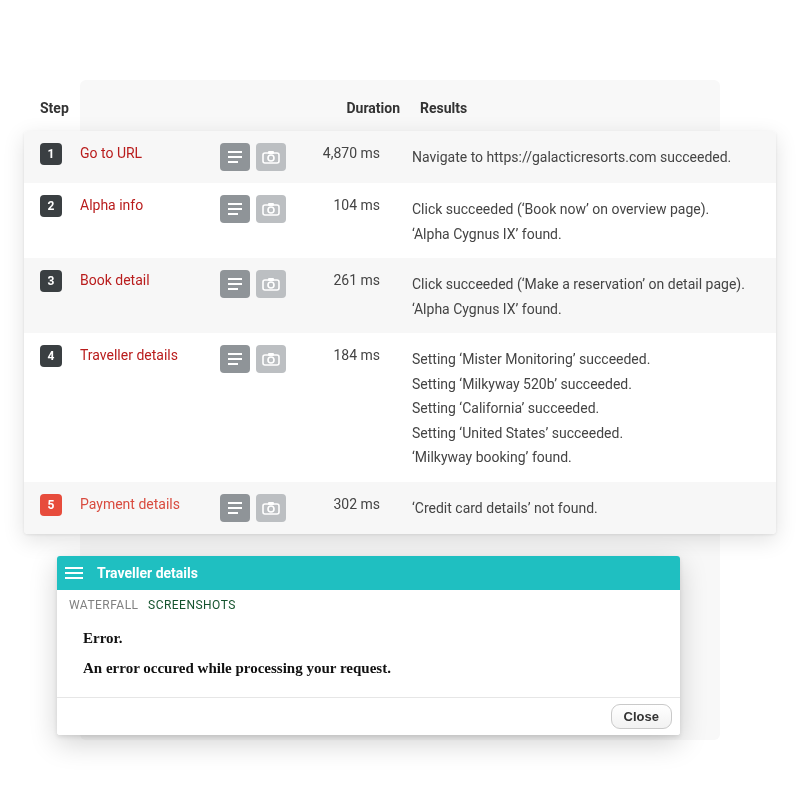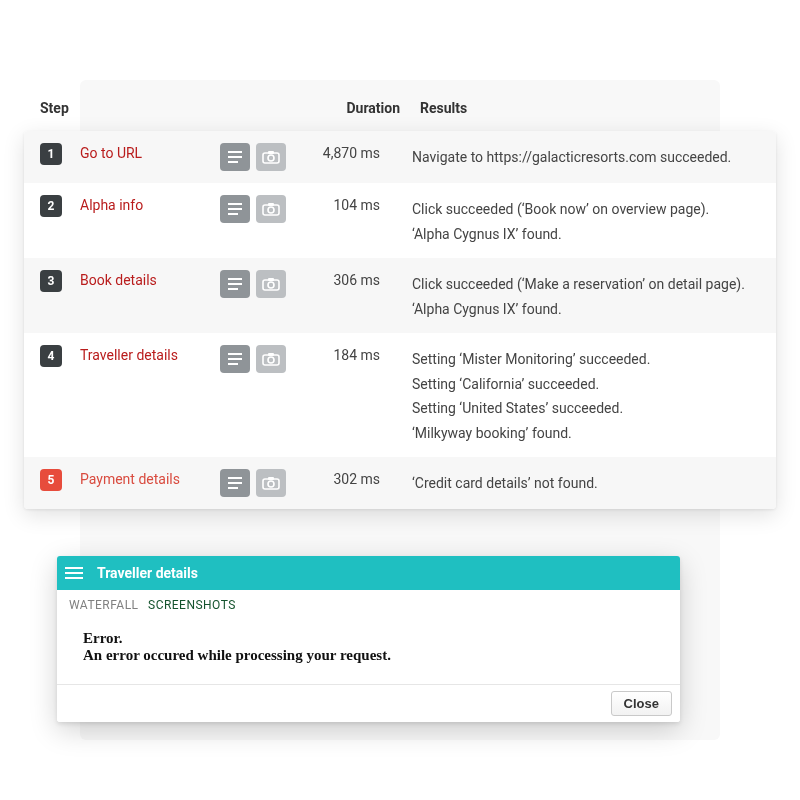--- a/index.html
+++ b/index.html
@@ -170,34 +170,34 @@
   }
   .popup-tabs .tab.active {
     color: #14532d;
   }
 
   .popup-body {
     padding: 14px 26px 20px 26px;
     font-family: Georgia, "Times New Roman", serif;
     color: #111;
   }
-  .popup-body .err-title { font-weight: 700; font-size: 15px; margin-bottom: 0; }
+  .popup-body .err-title { font-weight: 700; font-size: 15px; margin-bottom: 13px; }
   .popup-body .err-msg   { font-weight: 700; font-size: 15px; }
 
   .popup-footer {
     border-top: 1px solid #e6e6e6;
     padding: 6px 8px;
     display: flex;
     justify-content: flex-end;
     background:#fff;
   }
   .close-btn {
     border: 1px solid #c9c9c9;
     background: linear-gradient(#ffffff, #f2f2f2);
-    border-radius: 3px;
+    border-radius: 9px;
     padding: 4px 12px;
     font-size: 13px;
     font-weight: 600;
     color: #333;
     cursor: pointer;
   }
 </style>
 </head>
 <body>
 
@@ -258,38 +258,38 @@
           </div>
         </div>
         <div class="dur">104 ms</div>
         <div class="results">
           <div>Click succeeded (‘Book now’ on overview page).</div>
           <div>‘Alpha Cygnus IX’ found.</div>
         </div>
       </div>
       <div class="row">
         <div class="step-badge">3</div>
-        <div class="step-name">Book details</div>
-        <div class="icon-group">
-          <div class="ibtn log">
-            <svg width="16" height="14" viewBox="0 0 16 14">
-              <rect x="1" y="1" width="14" height="2" fill="#fff"></rect>
-              <rect x="1" y="6" width="14" height="2" fill="#fff"></rect>
-              <rect x="1" y="11" width="10" height="2" fill="#fff"></rect>
-            </svg>
-          </div>
-          <div class="ibtn shot">
-            <svg width="18" height="14" viewBox="0 0 18 14">
-              <rect x="1" y="3" width="16" height="10" rx="2" fill="none" stroke="#fff" stroke-width="1.6"></rect>
-              <rect x="6" y="1" width="6" height="3" rx="1" fill="#fff"></rect>
-              <circle cx="9" cy="8" r="3" fill="none" stroke="#fff" stroke-width="1.6"></circle>
-            </svg>
-          </div>
-        </div>
-        <div class="dur">306 ms</div>
+        <div class="step-name">Book detail</div>
+        <div class="icon-group">
+          <div class="ibtn log">
+            <svg width="16" height="14" viewBox="0 0 16 14">
+              <rect x="1" y="1" width="14" height="2" fill="#fff"></rect>
+              <rect x="1" y="6" width="14" height="2" fill="#fff"></rect>
+              <rect x="1" y="11" width="10" height="2" fill="#fff"></rect>
+            </svg>
+          </div>
+          <div class="ibtn shot">
+            <svg width="18" height="14" viewBox="0 0 18 14">
+              <rect x="1" y="3" width="16" height="10" rx="2" fill="none" stroke="#fff" stroke-width="1.6"></rect>
+              <rect x="6" y="1" width="6" height="3" rx="1" fill="#fff"></rect>
+              <circle cx="9" cy="8" r="3" fill="none" stroke="#fff" stroke-width="1.6"></circle>
+            </svg>
+          </div>
+        </div>
+        <div class="dur">261 ms</div>
         <div class="results">
           <div>Click succeeded (‘Make a reservation’ on detail page).</div>
           <div>‘Alpha Cygnus IX’ found.</div>
         </div>
       </div>
       <div class="row">
         <div class="step-badge">4</div>
         <div class="step-name">Traveller details</div>
         <div class="icon-group">
           <div class="ibtn log">
@@ -303,20 +303,21 @@
             <svg width="18" height="14" viewBox="0 0 18 14">
               <rect x="1" y="3" width="16" height="10" rx="2" fill="none" stroke="#fff" stroke-width="1.6"></rect>
               <rect x="6" y="1" width="6" height="3" rx="1" fill="#fff"></rect>
               <circle cx="9" cy="8" r="3" fill="none" stroke="#fff" stroke-width="1.6"></circle>
             </svg>
           </div>
         </div>
         <div class="dur">184 ms</div>
         <div class="results">
           <div>Setting ‘Mister Monitoring’ succeeded.</div>
+          <div>Setting ‘Milkyway 520b’ succeeded.</div>
           <div>Setting ‘California’ succeeded.</div>
           <div>Setting ‘United States’ succeeded.</div>
           <div>‘Milkyway booking’ found.</div>
         </div>
       </div>
       <div class="row">
         <div class="step-badge error">5</div>
         <div class="step-name error">Payment details</div>
         <div class="icon-group">
           <div class="ibtn log">

